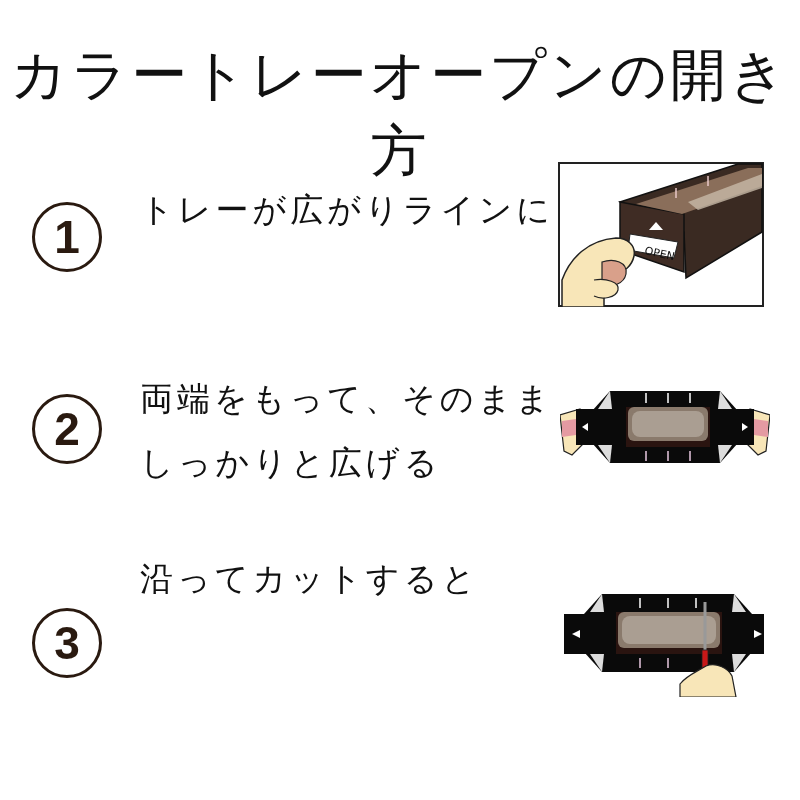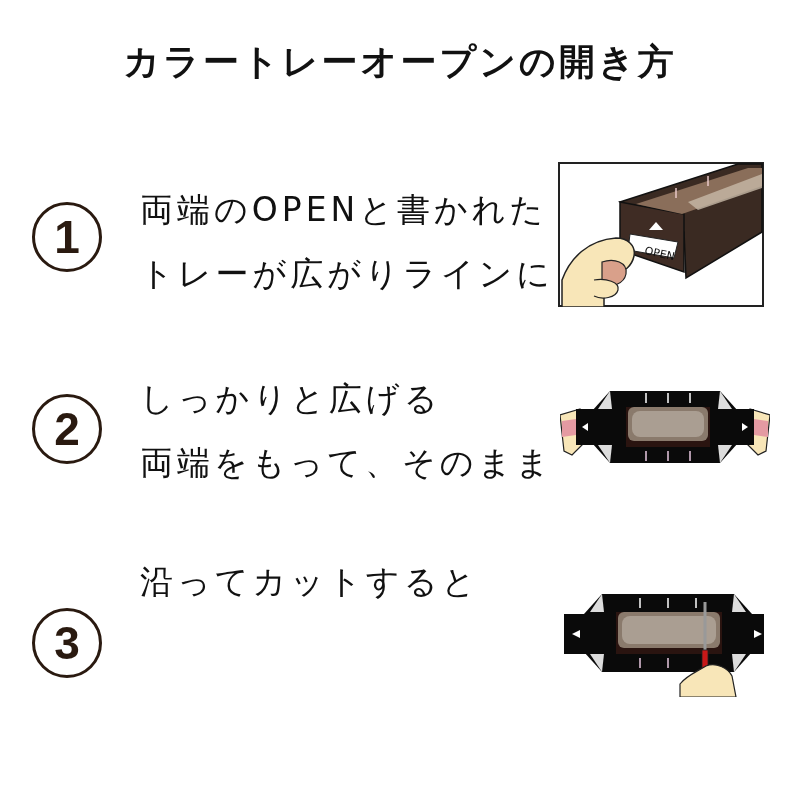--- a/index.html
+++ b/index.html
@@ -1,38 +1,37 @@
 <!DOCTYPE html>
 <html><head>
   <meta charset="utf-8">
   <style>
     html, body { margin: 0; padding: 0; background: #ffffff; }
     body { width: 800px; height: 800px; position: relative; overflow: hidden;
            font-family: "DejaVu Sans", sans-serif; color: #111; }
     .title { position: absolute; left: 0; top: 38px; width: 800px; text-align: center;
-             font-size: 36px; font-weight: bold; letter-spacing: 3px; color: #111; }
+             font-size: 56px; font-weight: normal; letter-spacing: 3px; color: #111; }
     .step-num { position: absolute; width: 70px; height: 70px; border: 3px solid #2a1a10;
                 border-radius: 50%; box-sizing: border-box; display: flex;
                 align-items: center; justify-content: center;
                 font-family: "Liberation Sans", sans-serif; font-weight: bold;
                 font-size: 46px; color: #2a1a10; }
     .step-text { position: absolute; font-size: 33px; line-height: 64px; color: #111;
                  letter-spacing: 4px; white-space: nowrap; }
     .illus { position: absolute; }
   </style>
 </head>
 <body>
 
 <div class="title">カラートレーオープンの開き方</div>
 
 <div class="step-num" style="left:32px; top:202px;">
   <span>1</span>
 </div>
 <div class="step-text" style="left:140px; top:178px;">
-  <div>両端のOPENと書かれた</div>
   <div>トレーが広がりラインに</div>
 </div>
 <svg class="illus" style="left:558px; top:162px;" width="206" height="145" viewBox="0 0 206 145">
   <rect x="1" y="1" width="204" height="143" fill="#fff" stroke="#222" stroke-width="2"></rect>
 
   <polygon points="62,40 180,2 204,2 204,70 128,116 126,70" fill="#3a2a22" stroke="#111" stroke-width="1.5"></polygon>
   <polygon points="62,40 126,52 126,110 62,88" fill="#3f2c24" stroke="#111" stroke-width="1.5"></polygon>
 
   <polygon points="78,42 190,6 204,6 204,24 124,52" fill="#8a6e5a"></polygon>
   <polygon points="130,40 204,12 204,26 140,48" fill="#c7b9a8" opacity="0.8"></polygon>
@@ -46,22 +45,22 @@
 
   <path d="M4,118 C12,96 30,78 58,76 C70,76 78,84 76,94 C74,104 66,110 58,112 L46,130 L46,145 L4,145 Z" fill="#f8e6b8" stroke="#222" stroke-width="1.5"></path>
   <path d="M44,100 C56,96 70,100 68,112 C66,122 54,126 44,122 Z" fill="#d9a08a" stroke="#222" stroke-width="1.2"></path>
   <path d="M36,118 C48,116 62,120 60,128 C58,136 44,138 36,134" fill="#f8e6b8" stroke="#222" stroke-width="1.2"></path>
 </svg>
 
 <div class="step-num" style="left:32px; top:394px;">
   <span>2</span>
 </div>
 <div class="step-text" style="left:140px; top:367px;">
+  <div>両端をもって、そのまま</div>
   <div>しっかりと広げる</div>
-  <div>両端をもって、そのまま</div>
 </div>
 <svg class="illus" style="left:560px; top:385px;" width="210" height="80" viewBox="0 0 210 80">
 
   <path d="M0,30 L20,24 L26,56 L12,70 L4,66 Z" fill="#f8e6b8" stroke="#222" stroke-width="1.2"></path>
   <path d="M2,36 L16,34 L16,50 L2,52 Z" fill="#e49aa2"></path>
 
   <path d="M210,30 L190,24 L184,56 L198,70 L206,66 Z" fill="#f8e6b8" stroke="#222" stroke-width="1.2"></path>
   <path d="M208,36 L194,34 L194,50 L208,52 Z" fill="#e49aa2"></path>
 
   <polygon points="50,6 160,6 178,26 178,58 160,78 50,78 32,58 32,26" fill="#0a0a0a"></polygon>
@@ -82,21 +81,21 @@
   <line x1="130" y1="8" x2="130" y2="18" stroke="#fff" stroke-width="1.5"></line>
   <line x1="86" y1="66" x2="86" y2="76" stroke="#e8c8e0" stroke-width="1.5"></line>
   <line x1="108" y1="66" x2="108" y2="76" stroke="#e8c8e0" stroke-width="1.5"></line>
   <line x1="130" y1="66" x2="130" y2="76" stroke="#e8c8e0" stroke-width="1.5"></line>
 </svg>
 
 <div class="step-num" style="left:32px; top:608px;">
   <span>3</span>
 </div>
 <div class="step-text" style="left:145px; top:550px;">
-  <div style="margin-left:-5px;">沿ってカットすると</div>
+  <div style="margin-left:-5px;font-family:Liberation Mono, monospace;">沿ってカットすると</div>
 </div>
 <svg class="illus" style="left:562px; top:592px;" width="210" height="105" viewBox="0 0 210 105">
 
   <polygon points="40,2 172,2 190,22 190,60 172,80 40,80 22,60 22,22" fill="#0a0a0a"></polygon>
   <rect x="2" y="22" width="200" height="40" fill="#0a0a0a"></rect>
   <polygon points="40,2 28,20 42,20" fill="#ddd"></polygon>
   <polygon points="172,2 184,20 170,20" fill="#ddd"></polygon>
   <polygon points="40,80 28,62 42,62" fill="#ddd"></polygon>
   <polygon points="172,80 184,62 170,62" fill="#ddd"></polygon>
   <polygon points="10,42 18,38 18,46" fill="#fff"></polygon>

